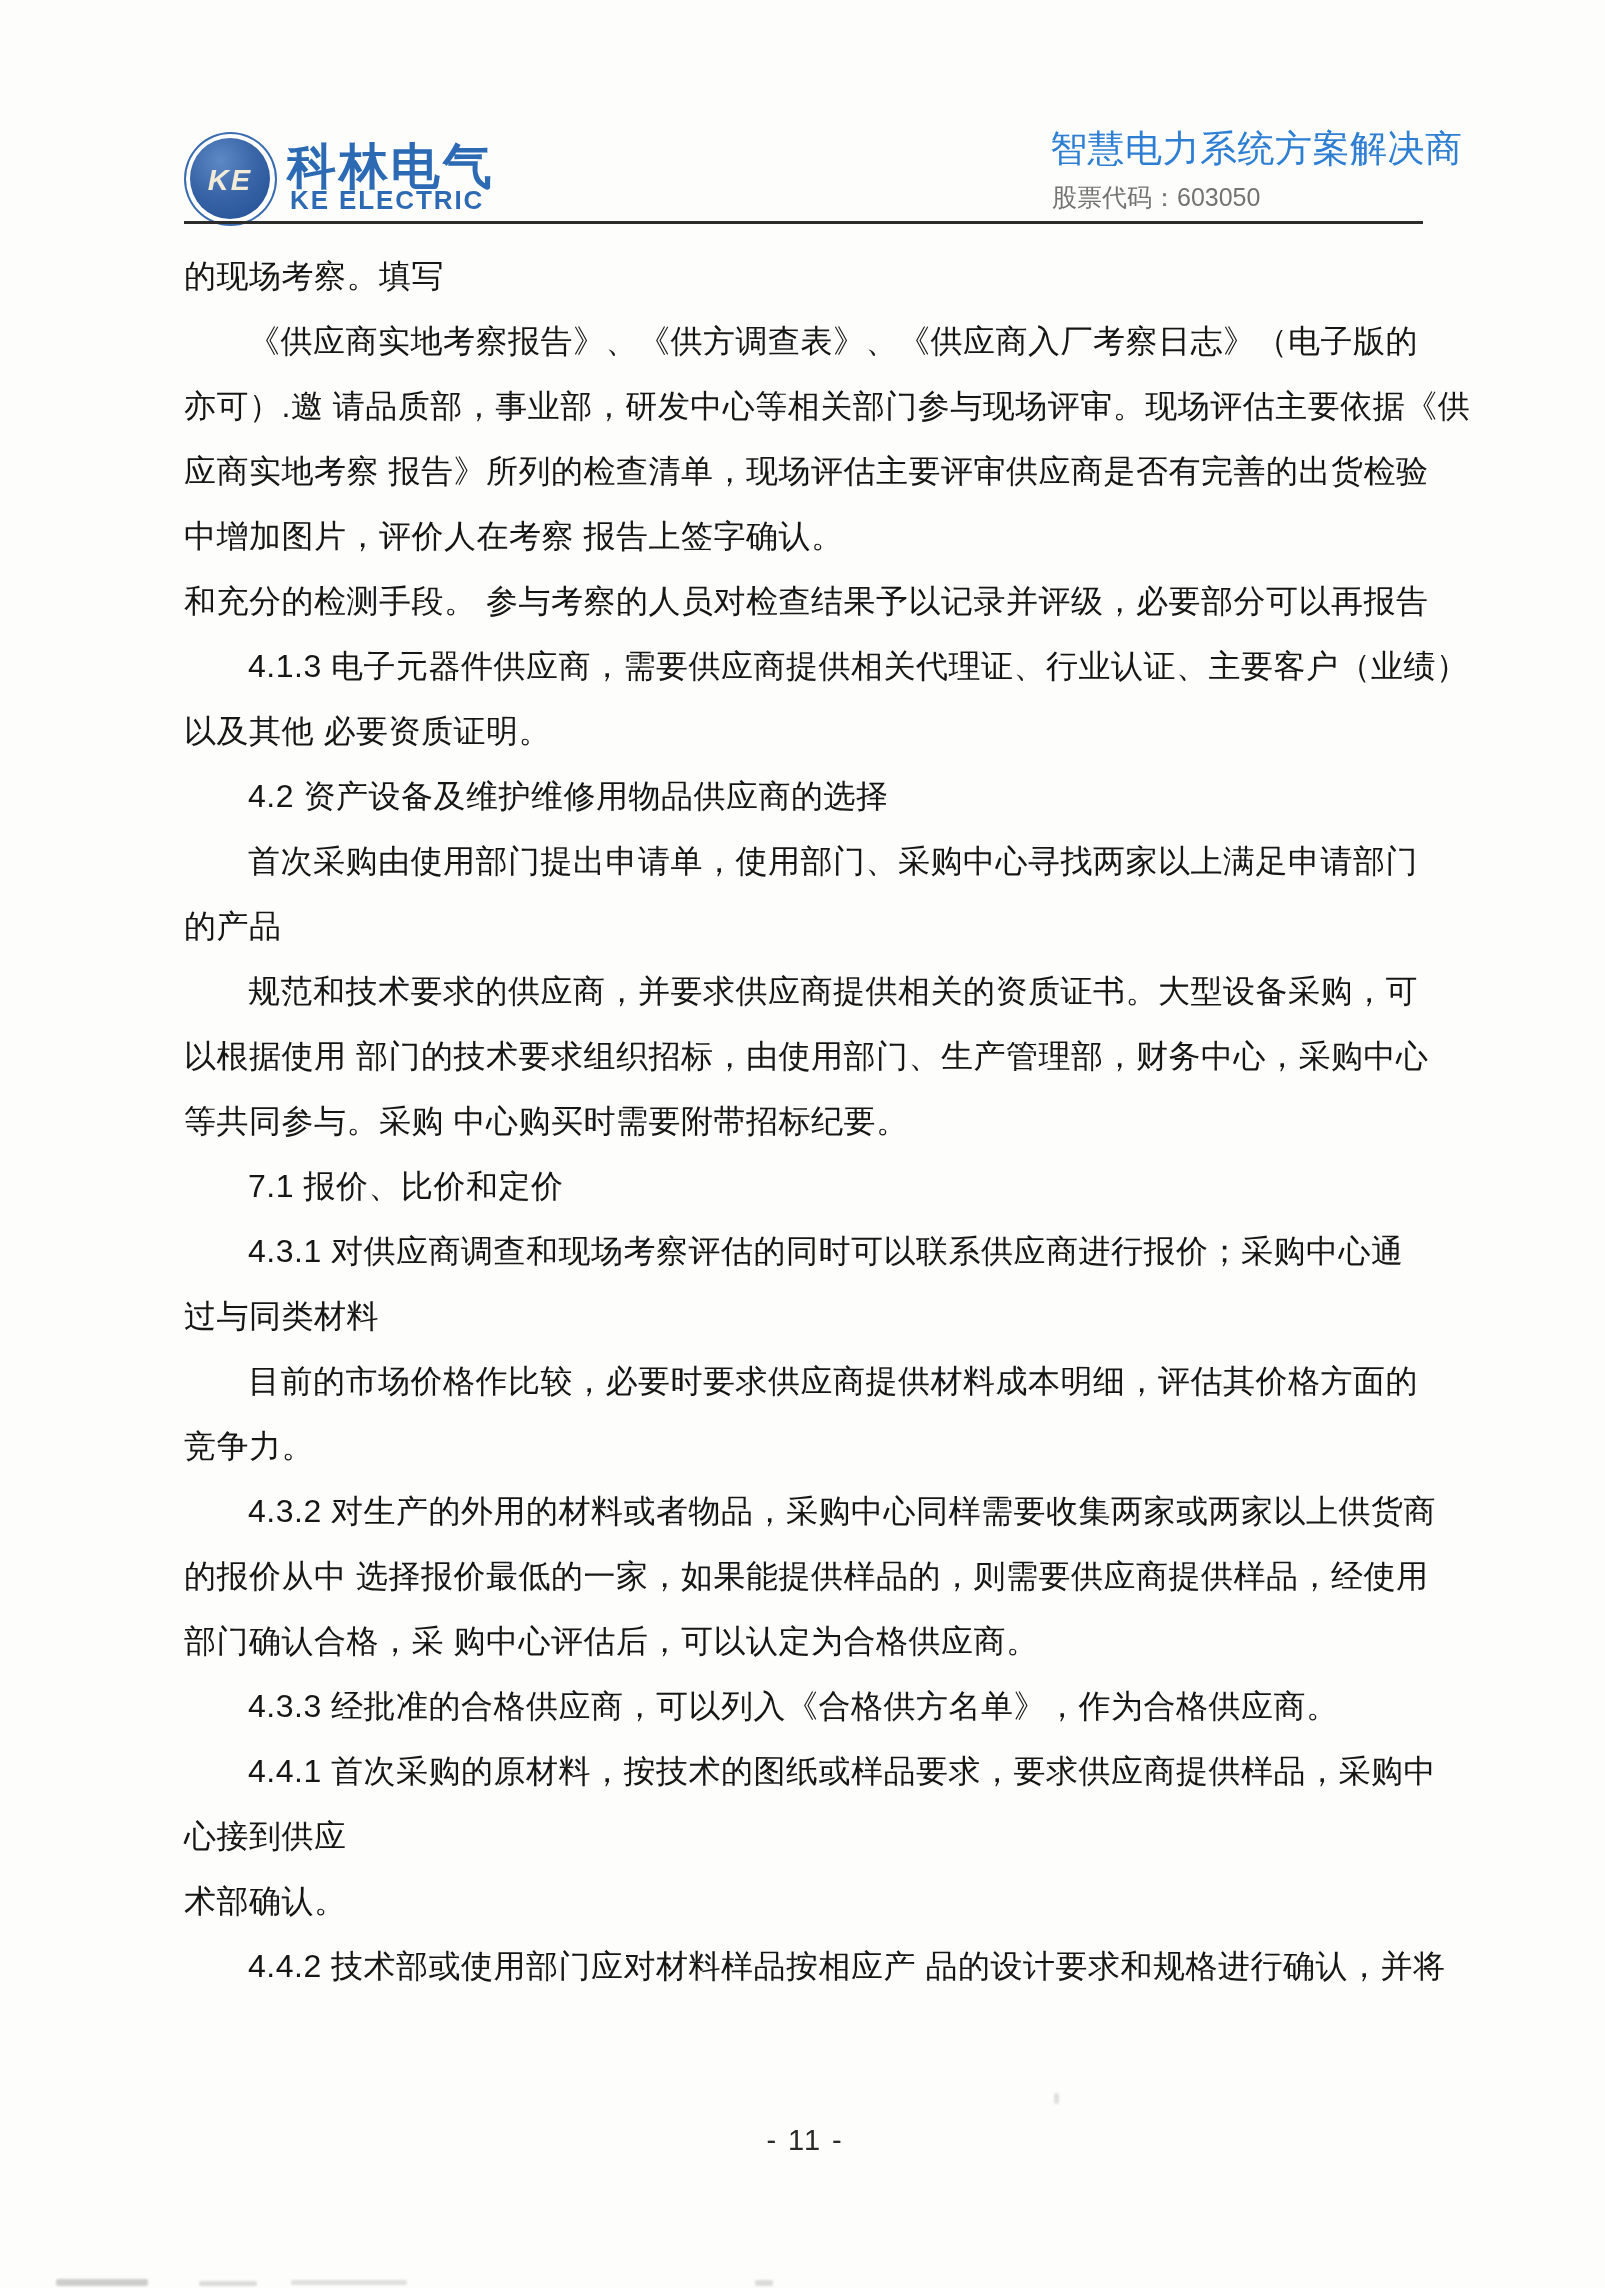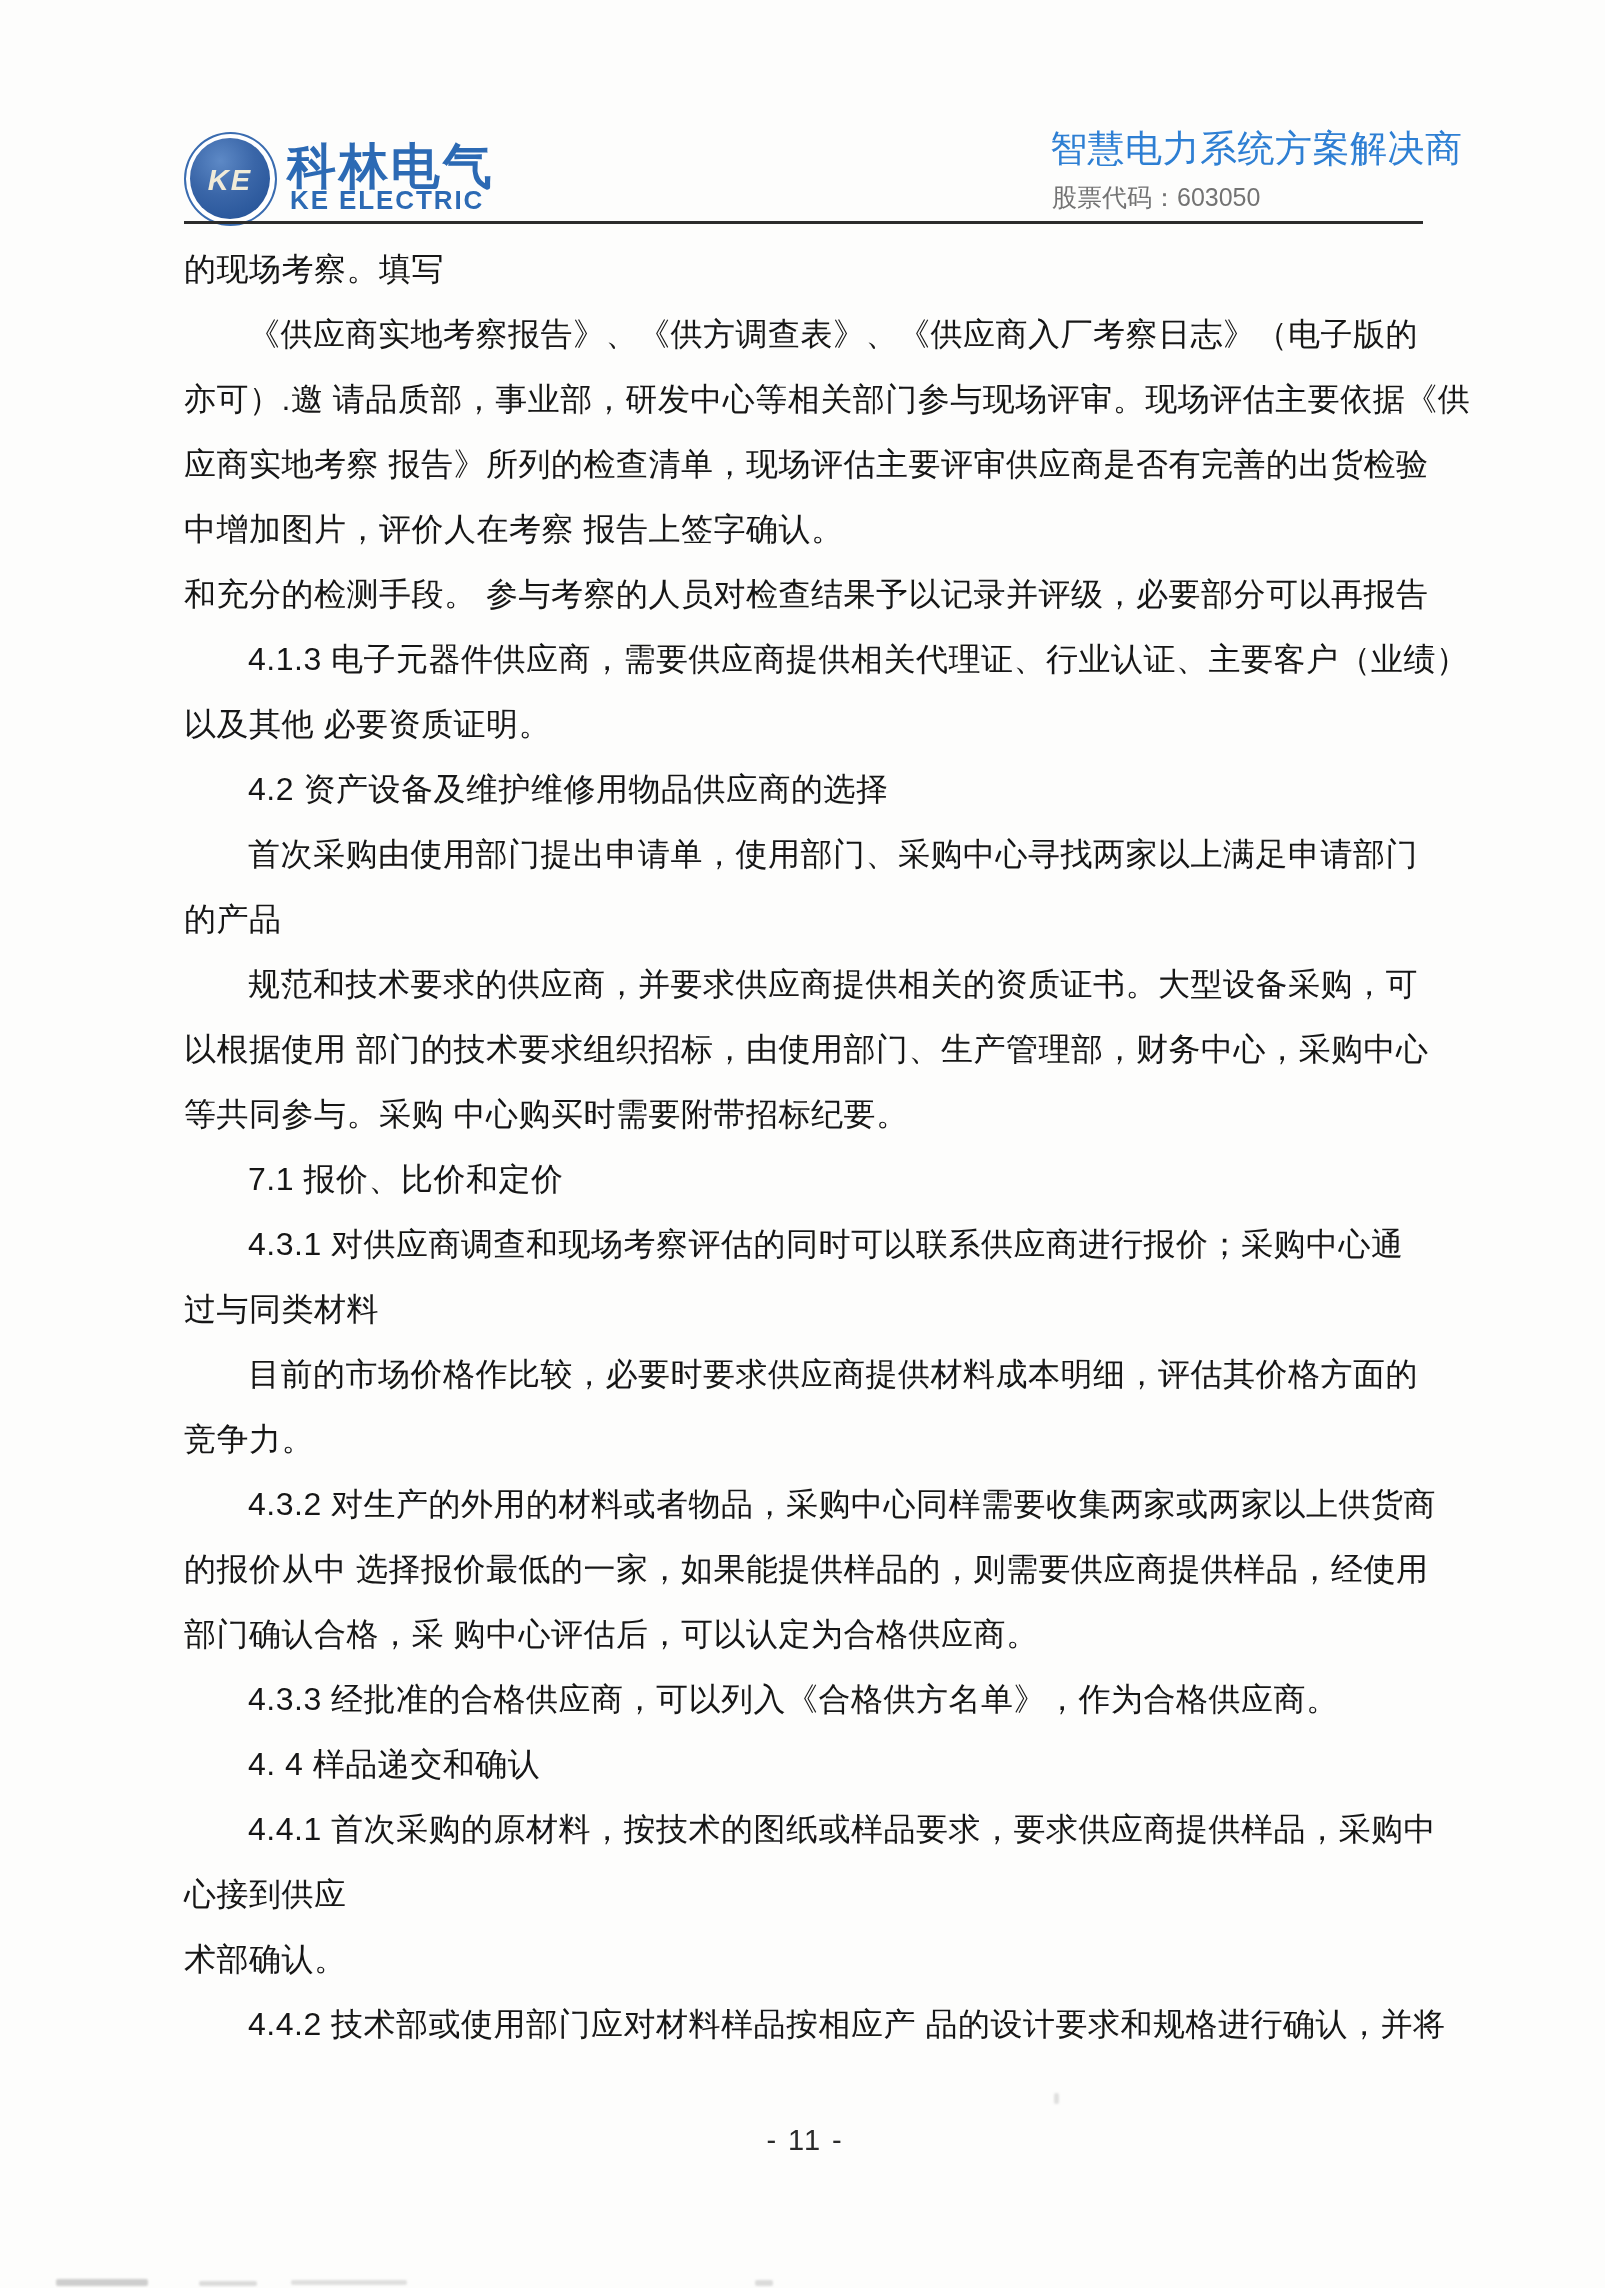--- a/index.html
+++ b/index.html
@@ -79,21 +79,21 @@
   .header-rule {
     position: absolute;
     left: 184px; top: 221px;
     width: 1239px; height: 2.9px;
     background: #2c2c2c;
   }
 
   
   .doc-body {
     position: absolute;
-    left: 184px; top: 237px;
+    left: 184px; top: 244px;
     width: 1291px;
   }
   .doc-body .line {
     height: 65px;
     line-height: 65px;
     font-size: 32px;
     white-space: nowrap;
     letter-spacing: 0.5px;
     color: #161616;
   }
@@ -156,21 +156,20 @@
       <div class="line">等共同参与。采购 中心购买时需要附带招标纪要。</div>
       <div class="line indent">7.1 报价、比价和定价</div>
       <div class="line indent">4.3.1  对供应商调查和现场考察评估的同时可以联系供应商进行报价；采购中心通</div>
       <div class="line">过与同类材料</div>
       <div class="line indent">目前的市场价格作比较，必要时要求供应商提供材料成本明细，评估其价格方面的</div>
       <div class="line">竞争力。</div>
       <div class="line indent">4.3.2 对生产的外用的材料或者物品，采购中心同样需要收集两家或两家以上供货商</div>
       <div class="line">的报价从中 选择报价最低的一家，如果能提供样品的，则需要供应商提供样品，经使用</div>
       <div class="line">部门确认合格，采 购中心评估后，可以认定为合格供应商。</div>
       <div class="line indent">4.3.3 经批准的合格供应商，可以列入《合格供方名单》，作为合格供应商。</div>
-      <div class="line indent">4. 4 样品递交和确认</div>
       <div class="line indent">4.4.1 首次采购的原材料，按技术的图纸或样品要求，要求供应商提供样品，采购中</div>
       <div class="line">心接到供应</div>
       <div class="line">术部确认。</div>
       <div class="line indent">4.4.2 技术部或使用部门应对材料样品按相应产 品的设计要求和规格进行确认，并将</div>
     </div>
 
   <div class="page-number">- 11 -</div>
 
   <div class="artifact a1"></div>
   <div class="artifact a2"></div>

